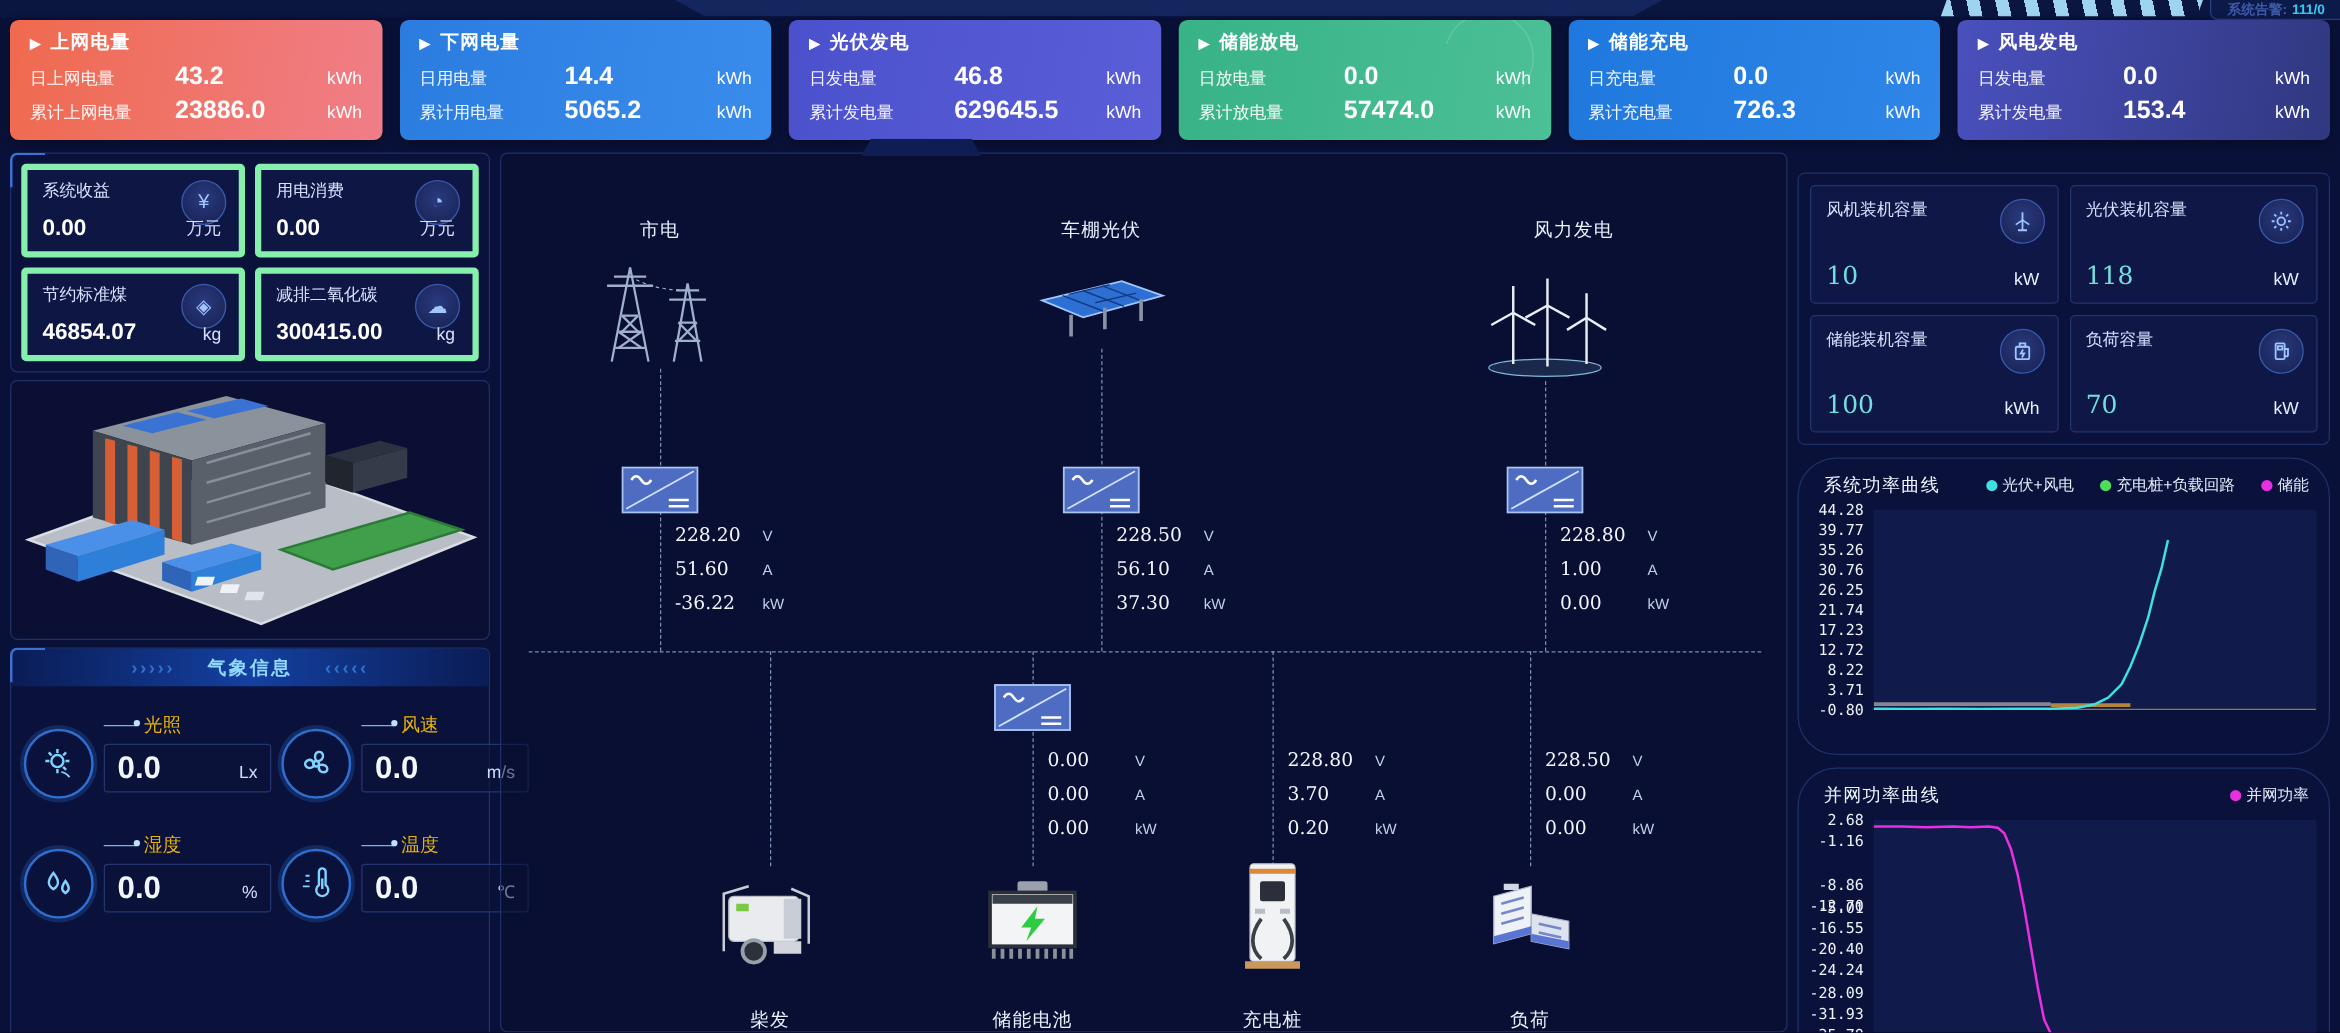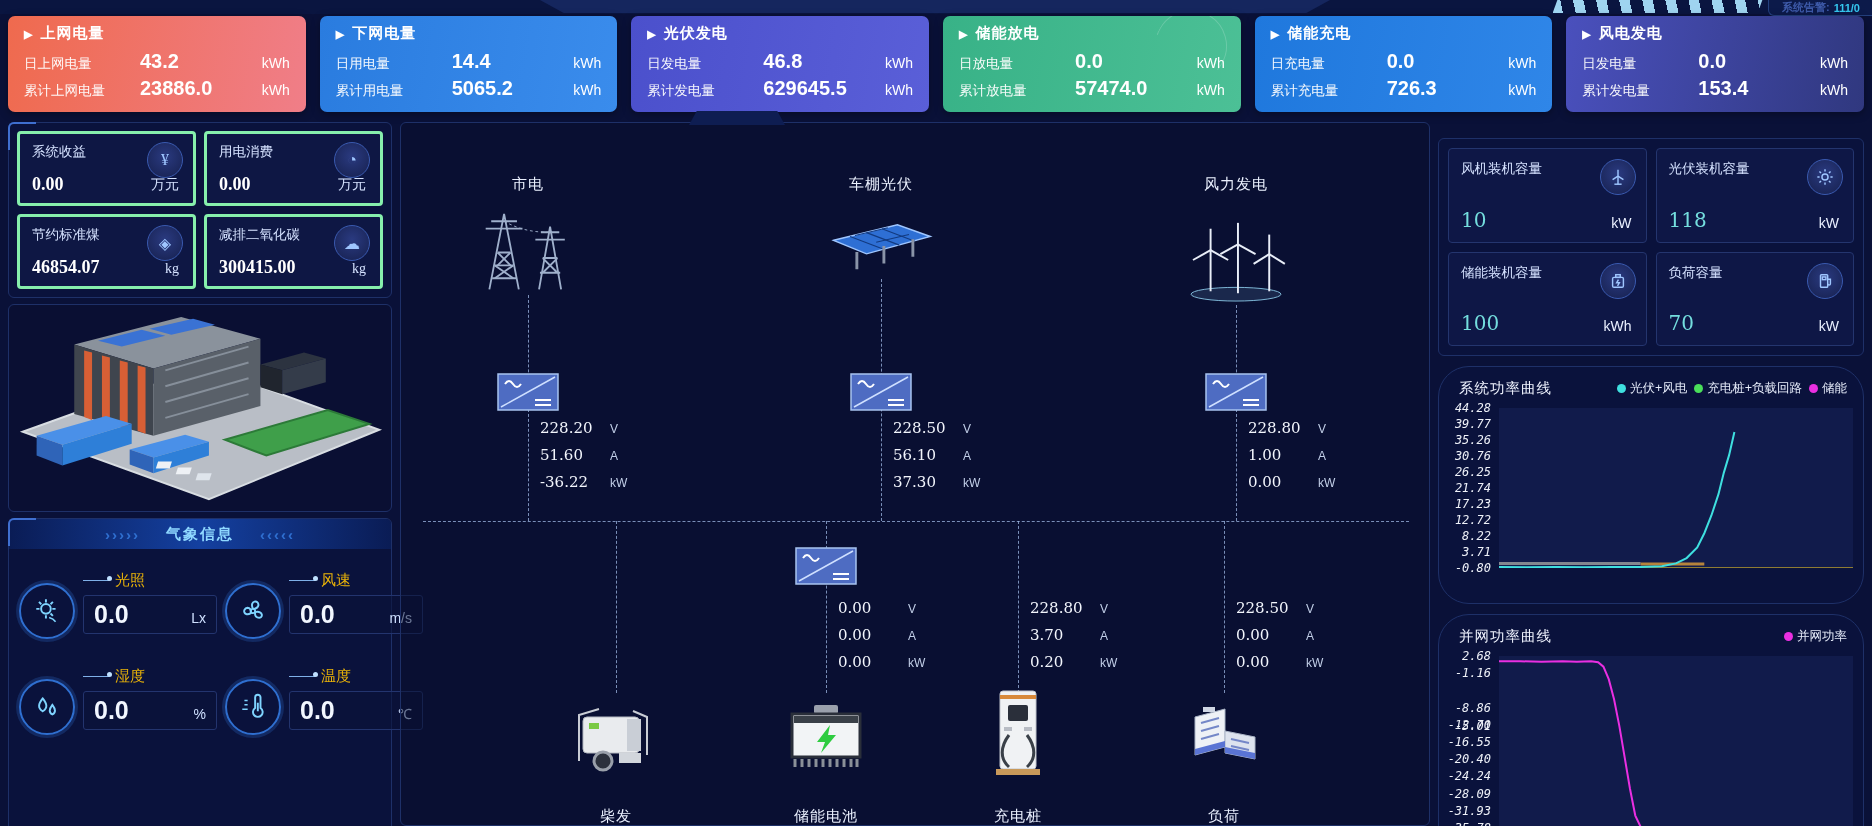--- a/index.html
+++ b/index.html
@@ -34,21 +34,21 @@
   .kl{font-size:13.5px;opacity:.95;}
   .kv{font-size:20px;font-weight:bold;}
   .ku{font-size:14px;text-align:right;}
   
   .panel{position:absolute;background:rgba(11,20,62,.72);border:1px solid #1e3068;border-radius:6px;box-sizing:border-box;}
   .accent::before{content:"";position:absolute;left:-1px;top:-1px;width:26px;height:26px;
        border-left:2px solid #3f6fd0;border-top:2px solid #3f6fd0;border-radius:6px 0 0 0;}
   
   #stats{left:8px;top:122px;width:384px;height:176px;padding:8px;display:grid;
          grid-template-columns:1fr 1fr;grid-template-rows:1fr 1fr;gap:8px;}
-  .stat-cell{position:relative;background:rgba(16,26,74,.6);border:3px solid #86efac;border-radius:4px;padding:8px 12px;font-family:Liberation Serif, serif;}
+  .stat-cell{position:relative;background:rgba(16,26,74,.6);border:5px solid #86efac;border-radius:4px;padding:8px 12px;}
   .stat-label{font-size:13.5px;color:#d5e2ff;}
   .stat-icon{position:absolute;right:10px;top:8px;width:34px;height:34px;border-radius:50%;
        background:radial-gradient(circle at 50% 40%,#2a3a80,#16204e);border:1px solid #3a5ab0;
        display:flex;align-items:center;justify-content:center;font-size:16px;color:#9fc6ff;}
   .stat-value{position:absolute;left:12px;bottom:8px;font-size:18px;font-weight:bold;color:#fff;}
   .stat-unit{position:absolute;right:14px;bottom:9px;font-size:14px;color:#d5e2ff;}
   
   #building{left:8px;top:304px;width:384px;height:208px;background:#0a0f33;overflow:hidden;}
   
   #weather{left:8px;top:518px;width:384px;height:330px;}
@@ -91,27 +91,27 @@
        background:radial-gradient(circle at 50% 40%,#2a3a80,#16204e);border:1px solid #3a5ab0;
        display:flex;align-items:center;justify-content:center;}
   .cap-value{position:absolute;left:12px;bottom:10px;font-size:20px;color:#74dede;font-family:"DejaVu Serif",serif;}
   .cap-unit{position:absolute;right:14px;bottom:11px;font-size:14px;color:#eaf0ff;}
   
   .chart{padding:12px 10px 10px 4px;border-radius:31px;}
   #chart0{left:1438px;top:366px;width:426px;height:238px;}
   #chart1{left:1438px;top:614px;width:426px;height:380px;}
   .chart-head{display:flex;align-items:center;justify-content:space-between;padding:0 6px 0 16px;margin-bottom:10px;}
   .chart-title{font-size:14.5px;color:#f0f4ff;letter-spacing:1px;}
-  .legend{display:flex;gap:7px;}
+  .legend{display:flex;gap:21px;}
   .legend-item{display:flex;align-items:center;gap:4px;font-size:12.5px;color:#e6ecfa;cursor:pointer;}
   .dot{width:9px;height:9px;border-radius:50%;background:#888;}
   .chart-body{display:flex;margin-top:4px;}
   .yticks{position:relative;width:56px;flex:none;}
   .ytick{position:absolute;right:8px;transform:translateY(-50%);font-family:"DejaVu Sans Mono",monospace;
-       font-size:12px;color:#eef1f8;white-space:nowrap;font-style:italic;}
+       font-size:12px;color:#eef1f8;white-space:nowrap;}
   .plot{flex:1;position:relative;background:rgba(28,42,98,.40);}
   .plot svg{position:absolute;left:0;top:0;width:100%;height:100%;}
   #chart0 .chart-body{height:160px;}
   #chart1 .chart-body{height:172px;}
 </style>
 </head>
 <body>
 
 <div id="app">
 
@@ -356,21 +356,21 @@
         </div>
       </div>
     </div>
   </div>
 
   <div id="diagram" class="panel">
     <div class="notch"></div>
 
     <div class="nlabel" style="left:47px;top:52px">市电</div>
     <div class="nlabel" style="left:400px;top:52px">车棚光伏</div>
-    <div class="nlabel" style="left:755px;top:52px">风力发电</div>
+    <div class="nlabel" style="left:778px;top:52px">风力发电</div>
 
     <div class="icon-box" style="left:67px;top:78px;width:120px;height:92px">
       <svg viewBox="0 0 120 100" width="120" height="92">
           <g stroke="#9fb0cc" stroke-width="2" fill="none">
         <path d="M18,96 L34,14 L50,96"></path>
             <path d="M14,30 L54,30 M20,22 L48,22"></path>
         <path d="M27,56 L41,56 M24,70 L44,70 M21,84 L47,84"></path>
         <path d="M27,56 L41,70 M41,56 L27,70 M24,70 L44,84 M44,70 L24,84"></path>
         <path d="M72,96 L84,28 L96,96"></path>
             <path d="M68,42 L100,42 M74,34 L94,34"></path>

